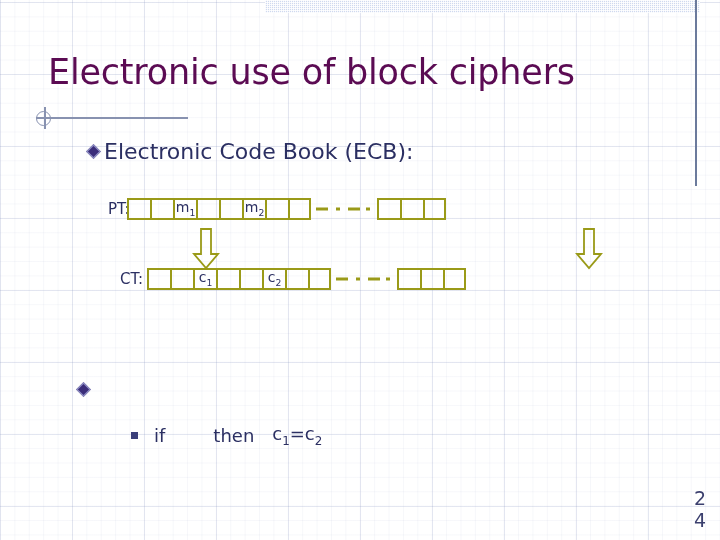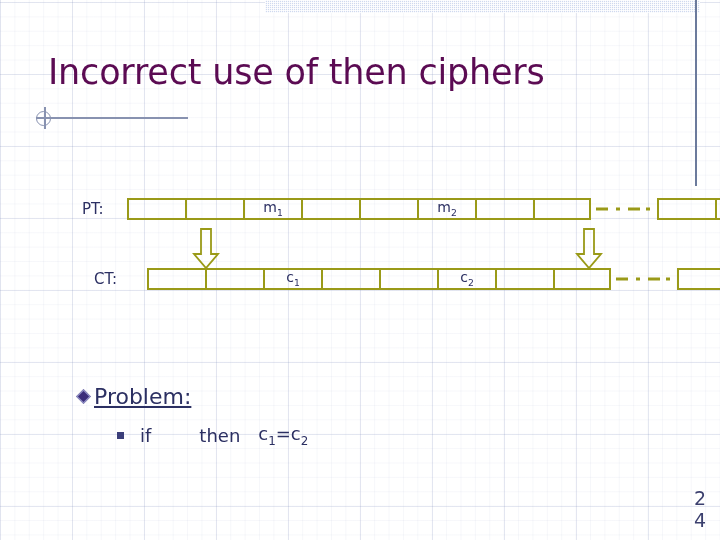--- a/index.html
+++ b/index.html
@@ -123,21 +123,21 @@
 
   #problem-line { left: 78px; top: 384px; }
   #problem-line .under {
     text-decoration: underline;
     text-underline-offset: 2px;
   }
 
   
   #if-line {
     position: absolute;
-    left: 117px;
+    left: 131px;
     top: 423px;
     display: flex;
     align-items: center;
     color: #2b2f62;
     font-size: 18px;
     white-space: nowrap;
   }
   #if-line .sq {
     display: inline-block;
     width: 7px;
@@ -150,34 +150,35 @@
   #if-line .gap-b { display: inline-block; width: 26px; }
   #if-line .gap-c { display: inline-block; width: 18px; }
 
   sub { font-size: 0.66em; }
 
   
   .row-label {
     position: absolute;
     color: #2b2f62;
     font-size: 15px;
+    margin-left: 26px;
   }
   #pt-label { left: 82px; top: 200px; }
   #ct-label { left: 94px; top: 270px; }
 
   .blockrow {
     position: absolute;
     height: 22px;
     display: flex;
   }
   #pt-row { left: 127px; top: 198px; }
   #ct-row { left: 127px; top: 268px; margin-left: 20px; }
 
   .blk {
-    width: 58px;
+    width: 23px;
     height: 22px;
     box-sizing: border-box;
     border: 2.5px solid #9a9a18;
     border-right-width: 0;
     background: transparent;
     position: relative;
   }
   .blk:last-of-type { border-right-width: 2.5px; }
   .blk .lab {
     position: absolute;
@@ -234,28 +235,32 @@
   }
 </style>
 </head>
 <body>
 
 <div id="slide">
 
   <div id="top-banner"></div>
   <div id="right-rule"></div>
 
-  <div id="title">Incorrect use of then ciphers</div>
+  <div id="title">Electronic use of block ciphers</div>
 
   <div id="title-rule"></div>
   <div id="title-ornament">
     <span class="circ"></span>
     <span class="vbar"></span>
   </div>
 
+  <div class="bullet-l1" id="ecb-line">
+    <span class="diamond"></span>
+    <span>Electronic Code Book (ECB):</span>
+  </div>
 
   <div class="row-label" id="pt-label">PT:</div>
   <div class="blockrow" id="pt-row">
       <div class="grp2">
         <div class="blk">
           <span class="lab"></span>
         </div>
         <div class="blk">
           <span class="lab"></span>
         </div>
@@ -344,21 +349,20 @@
     </svg>
   </div>
   <div class="blockarrow" id="arrow2">
     <svg width="28" height="42" viewBox="0 0 28 42">
       <polygon points="9,1 19,1 19,26 26,26 14,40 2,26 9,26" fill="none" stroke="#9a9a18" stroke-width="1.8" stroke-linejoin="miter"></polygon>
     </svg>
   </div>
 
   <div class="bullet-l1" id="problem-line">
     <span class="diamond"></span>
-    <span class="under">Problem:</span>
   </div>
 
   <div id="if-line">
     <span class="sq"></span>
     <span>if</span>
     <span class="gap-a"></span>
     <span class="gap-b"></span>
     <span>then</span>
     <span class="gap-c"></span>
     <span><span>c</span><sub>1</sub><span>=</span><span>c</span><sub>2</sub></span>

